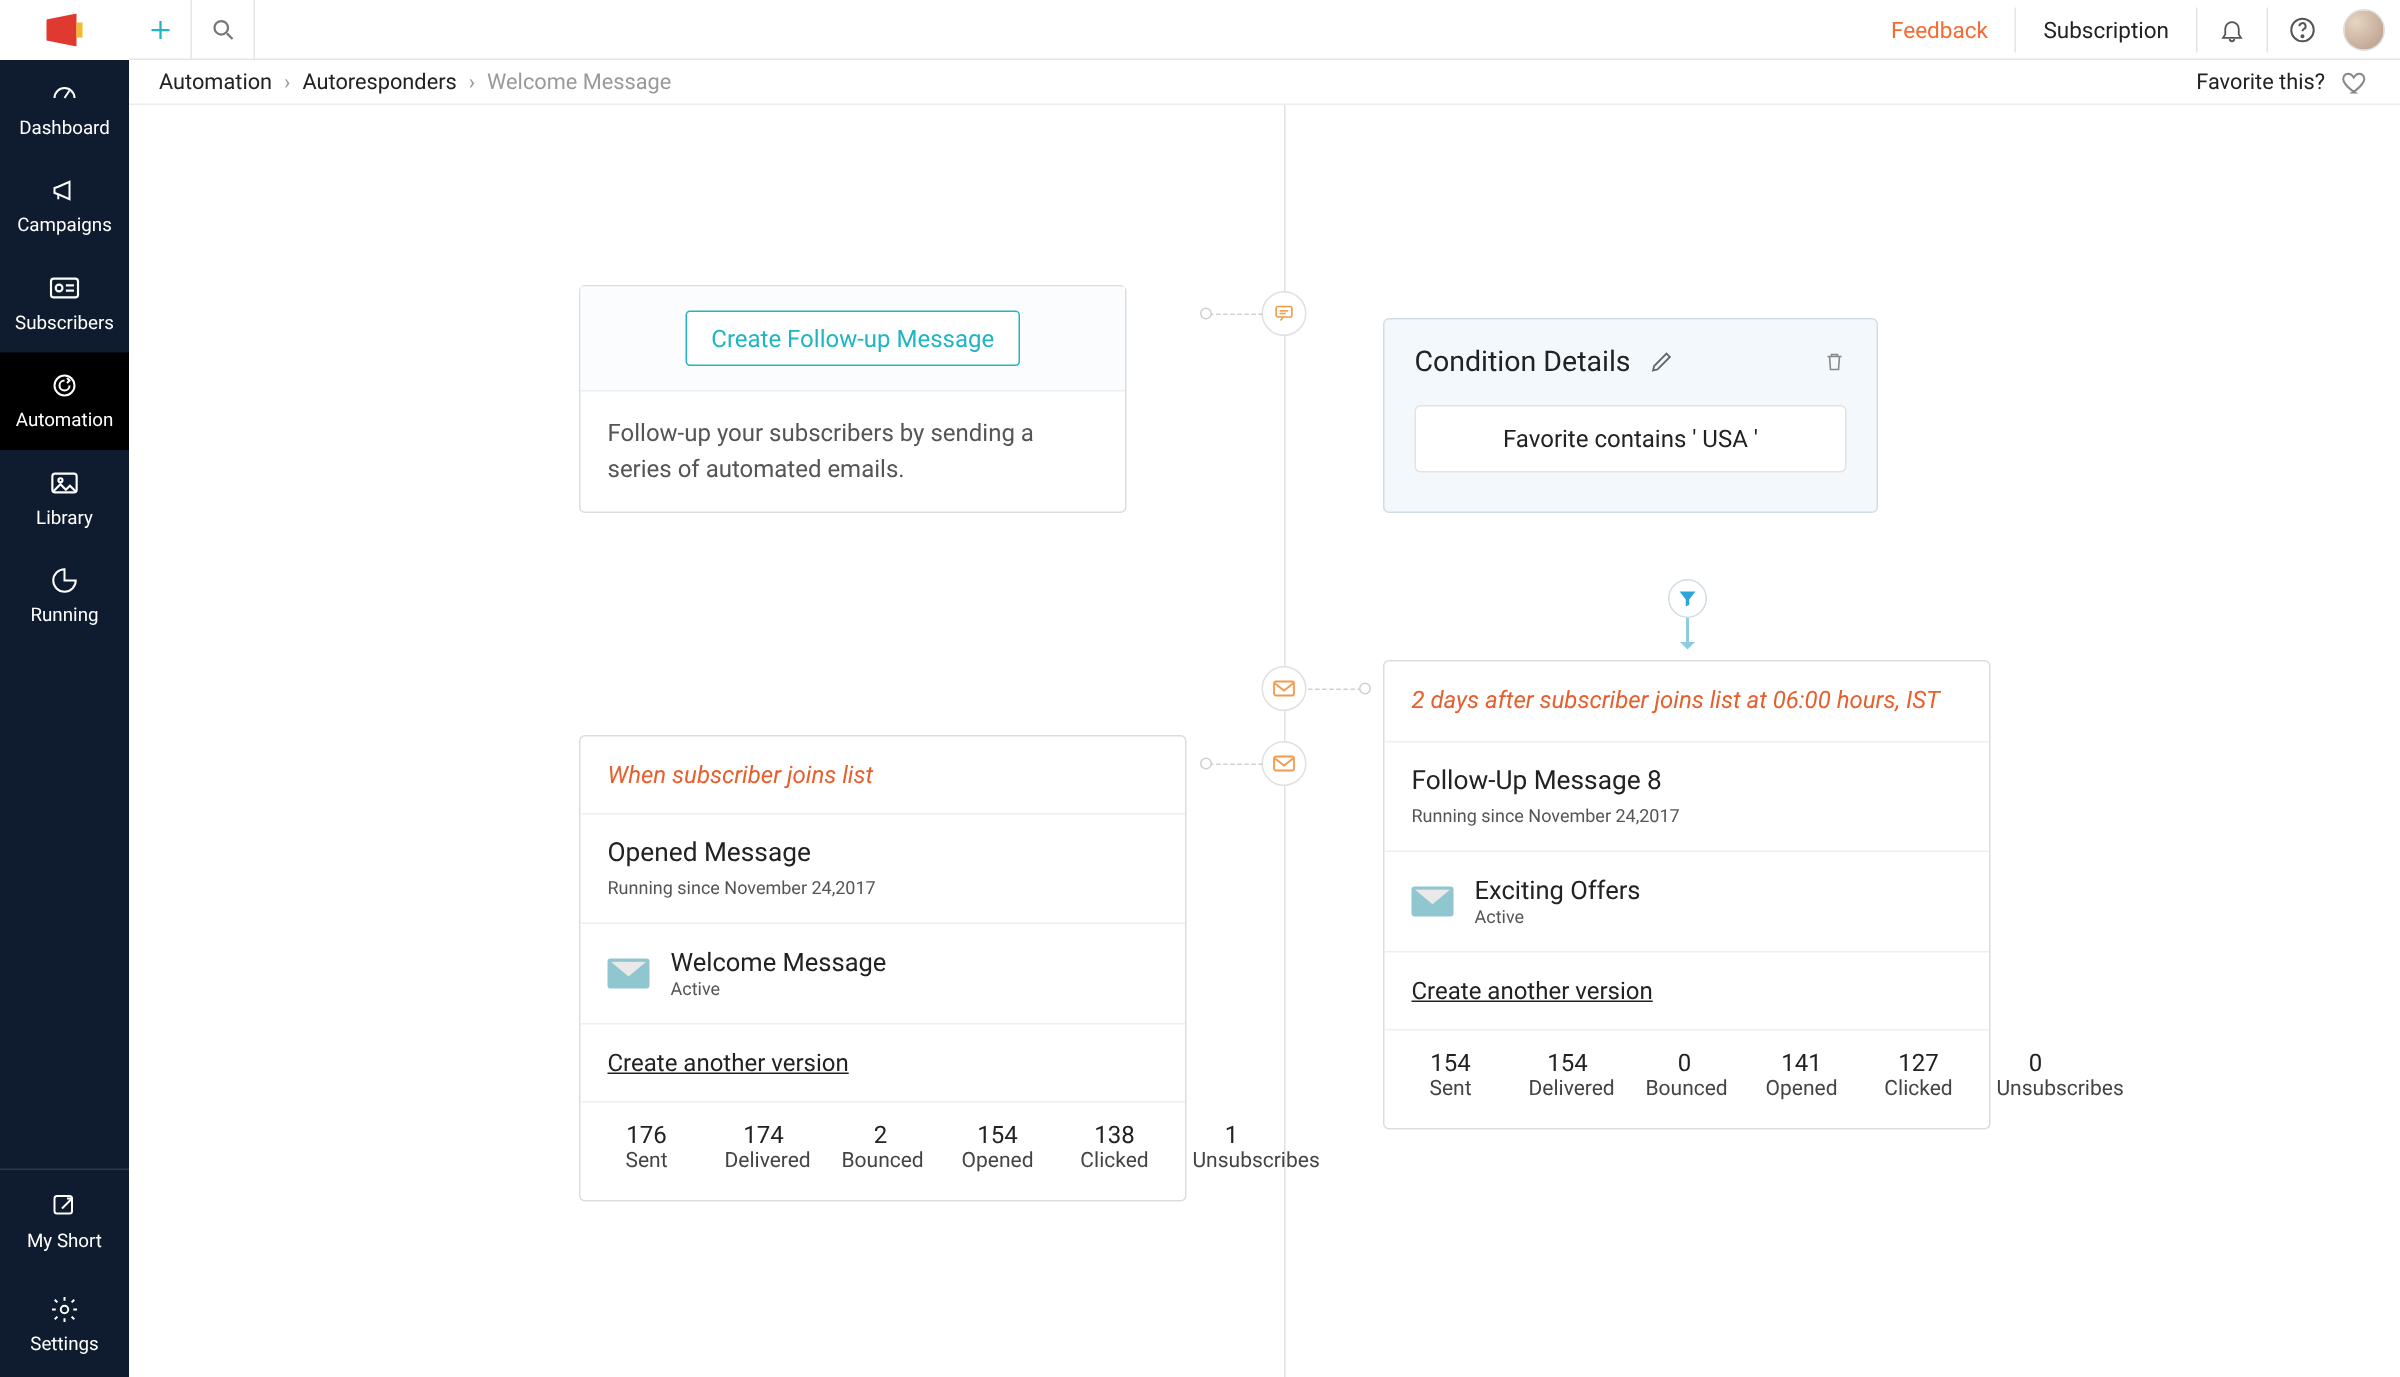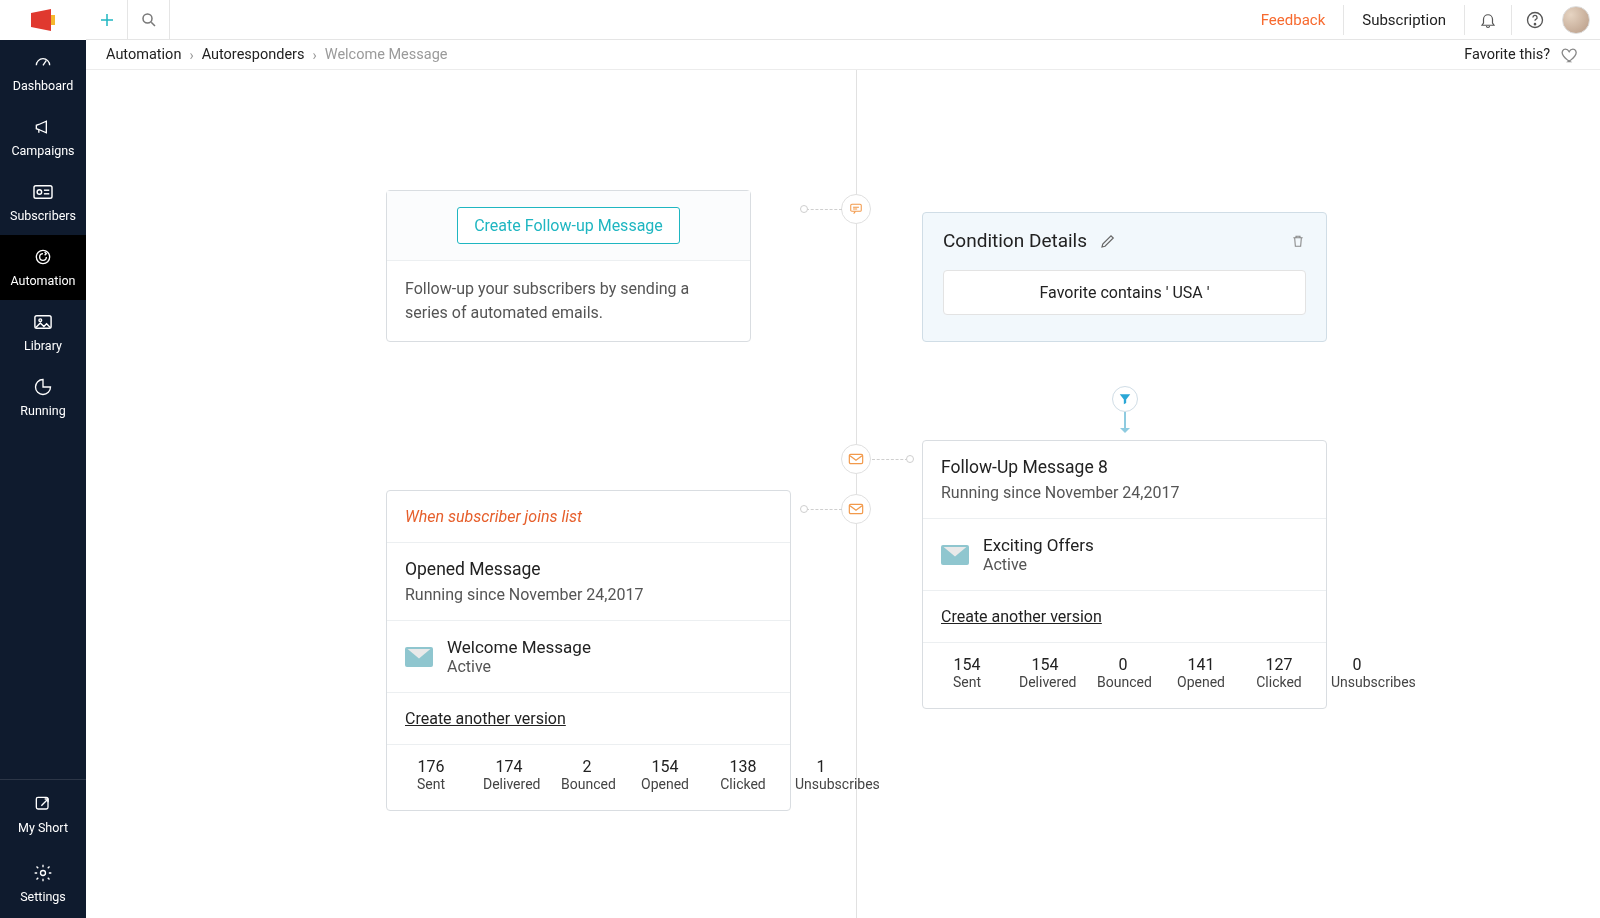--- a/index.html
+++ b/index.html
@@ -37,21 +37,21 @@
   .heart { width:20px; height:20px; }
 
   
   .canvas { position:relative; flex:1; overflow:auto; }
   .vline { position:absolute; left: 770px; top: 0; bottom:0; width:1px; background:#e1e1e1; }
 
   .card { position:absolute; background:#fff; border:1px solid #d9dde1; border-radius:4px; }
   .card .section { padding: 16px 18px; }
   .card .section + .section { border-top:1px solid #eceff1; }
   .card .title { font-size: 17.5px; color:#222; }
-  .muted { color:#555; font-size:16px; }
+  .muted { color:#555; font-size:12px; }
   .accent { color:#e65f2c; font-style:italic; font-size:16px; }
   .btn { display:inline-block; border:1px solid #1fb6c1; color:#1fb6c1; padding: 8px 16px; border-radius:3px; font-size:16px; cursor:pointer; background:#fff; }
   .link { text-decoration: underline; color:#222; font-size:16px; cursor:pointer; }
 
   .msg-row { display:flex; align-items:center; gap:14px; }
   .env-icon { width:28px; height:20px; background:#8fc6cf; border-radius:2px; position:relative; }
   .env-icon:before { content:""; position:absolute; left:2px; right:2px; top:2px; height:10px; background:#e9e9e9; clip-path: polygon(0 0, 50% 100%, 100% 0); }
   .stats { display:flex; gap: 26px; padding: 12px 18px 18px; }
   .stat { text-align:center; min-width: 52px; }
   .stat .v { font-size: 16px; }
@@ -305,21 +305,21 @@
               <div class="v">138</div>
               <div class="l">Clicked</div>
             </div>
           <div class="stat">
               <div class="v">1</div>
               <div class="l">Unsubscribes</div>
             </div>
         </div>
       </div>
 
-      <div class="cond-card" style="left:836px; top:142px; width:405px;">
+      <div class="cond-card" style="left:836px; top:142px; width:330px;">
         <div class="cond-head">
           <span class="ttl">Condition Details</span>
           <span>
               <svg width="18" height="18" viewBox="0 0 24 24" stroke="#666" fill="none" stroke-width="1.6">
                 <path d="M4 20l4-1 11-11-3-3L5 16z"></path>
               </svg>
             </span>
           <span style="margin-left:auto;">
               <svg width="16" height="18" viewBox="0 0 24 24" stroke="#888" fill="none" stroke-width="1.6">
                 <path d="M5 7h14M9 7V5h6v2M7 7l1 13h8l1-13"></path>
@@ -333,20 +333,23 @@
 
       <div class="filter-badge">
         <svg viewBox="0 0 24 24" fill="#2aa7d6">
             <path d="M3 4h18l-7 9v6l-4 2v-8z"></path>
           </svg>
       </div>
       <div class="arrow-down"></div>
 
       <div class="card" style="left:836px; top:370px; width:405px;">
         <div class="section">
+          <span class="accent" style="display:block; line-height:1.3;">2  days after subscriber joins list at  06:00 hours, IST</span>
+        </div>
+        <div class="section">
           <div class="title">Follow-Up Message 8</div>
           <div class="muted" style="margin-top:6px;">Running  since November 24,2017</div>
         </div>
         <div class="section msg-row">
           <span class="env-icon"></span>
           <div>
             <div style="font-size:17px;">Exciting Offers</div>
             <div class="muted">Active</div>
           </div>
         </div>

